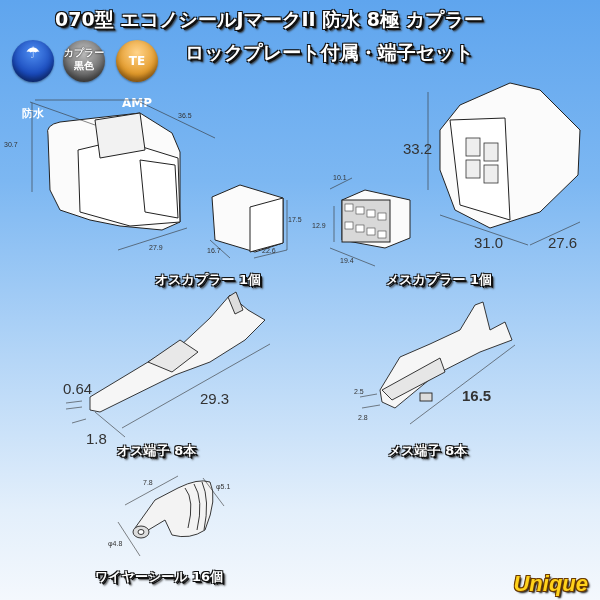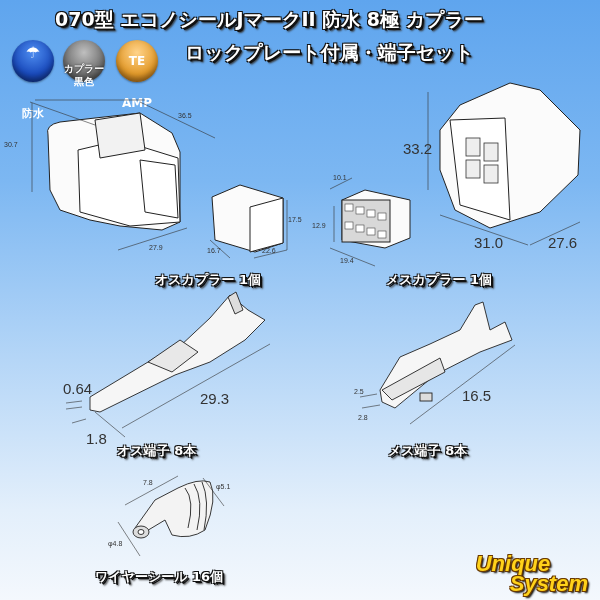--- a/index.html
+++ b/index.html
@@ -12,21 +12,21 @@
   .t1{left:13px;top:7px;font-size:19px;letter-spacing:0px;margin-left:42px;}
   .t2{left:185px;top:40px;font-size:19px;}
   .badge{width:42px;height:42px;border-radius:50%;text-align:center;color:#fff;font-weight:bold;
     box-shadow:inset 0 -4px 6px rgba(0,0,0,.35),0 1px 2px rgba(0,0,0,.4);}
   .b1{left:12px;top:40px;background:radial-gradient(circle at 50% 30%,#4e8df0,#1a4bbd 60%,#0d2d80);}
   .b2{left:63px;top:40px;background:radial-gradient(circle at 50% 30%,#bfbfbf,#6e6e6e 60%,#3a3a3a);}
   .b3{left:116px;top:40px;background:radial-gradient(circle at 50% 30%,#ffd38a,#e39a2a 60%,#9e5e10);}
   .b1 .u{font-size:16px;line-height:22px;display:block;margin-top:2px;}
   .b1 .l{font-size:11px;display:block;line-height:12px;margin-top:44px;}
   .b2 span{font-size:10px;line-height:13px;display:block;}
-  .b2 .top{margin-top:22px;text-shadow:0 0 2px #000;}
+  .b2 .top{margin-top:6px;text-shadow:0 0 2px #000;}
   .b3 span{font-size:12px;line-height:42px;display:block;text-align:center;}
   .label{font-size:13px;}
   .dim{font-size:7px;color:#333;font-family:"Liberation Sans",sans-serif;}
   .dimL{font-size:15px;color:#333;font-family:"Liberation Sans",sans-serif;}
   svg{position:absolute;overflow:visible;}
   .logo{right:12px;bottom:6px;font-family:"Liberation Sans",sans-serif;font-style:italic;font-weight:bold;
     font-size:22px;line-height:20px;color:#ffd21a;
     text-shadow:-1px -1px 0 #6a3a00,1px -1px 0 #6a3a00,-1px 1px 0 #6a3a00,1px 1px 0 #6a3a00,2px 2px 2px #000;margin-left:29px;}
   .logo .l1{display:block;}
   .logo .l2{display:block;margin-left:34px;}
@@ -153,21 +153,21 @@
     <rect x="420" y="393" width="12" height="8" fill="#ddd"></rect>
   </g>
   <g stroke="#333" stroke-width="0.6" fill="none">
     <line x1="410" y1="424" x2="515" y2="345"></line>
     <line x1="360" y1="397" x2="377" y2="394"></line>
     <line x1="362" y1="408" x2="380" y2="405"></line>
   </g>
 </svg>
 <div class="abs dim" style="left:354px;top:388px;">2.5</div>
 <div class="abs dim" style="left:358px;top:414px;">2.8</div>
-<div class="abs dimL" style="left:462px;top:387px;">16.5</div>
+<div class="abs dimL" style="left:462px;top:387px;font-weight:bold;">16.5</div>
 <div class="abs title label" style="left:388px;top:442px;">メス端子 8本</div>
 
 <svg style="left:0;top:0;" width="600" height="600">
   <g fill="#f3f3f3" stroke="#222" stroke-width="0.9">
     <path d="M178,488 Q198,478 210,482 Q218,498 205,530 Q190,540 172,535 L165,520 L140,535 L135,528 L155,500 Z"></path>
     <ellipse cx="141" cy="532" rx="8" ry="6" fill="#ddd"></ellipse>
     <ellipse cx="141" cy="532" rx="3" ry="2.5" fill="#fff"></ellipse>
     <path d="M185,488 Q195,500 188,528 M194,484 Q204,500 197,530 M202,482 Q210,500 204,530" fill="none"></path>
   </g>
   <g stroke="#333" stroke-width="0.6" fill="none">
@@ -176,14 +176,13 @@
     <line x1="118" y1="522" x2="140" y2="556"></line>
   </g>
 </svg>
 <div class="abs dim" style="left:143px;top:479px;">7.8</div>
 <div class="abs dim" style="left:216px;top:483px;">φ5.1</div>
 <div class="abs dim" style="left:108px;top:540px;">φ4.8</div>
 <div class="abs title label" style="left:95px;top:568px;">ワイヤーシール 16個</div>
 
 <div class="abs logo">
   <span class="l1">Unique</span>
-  <span class="l2">System</span>
 </div>
 
 </body></html>

